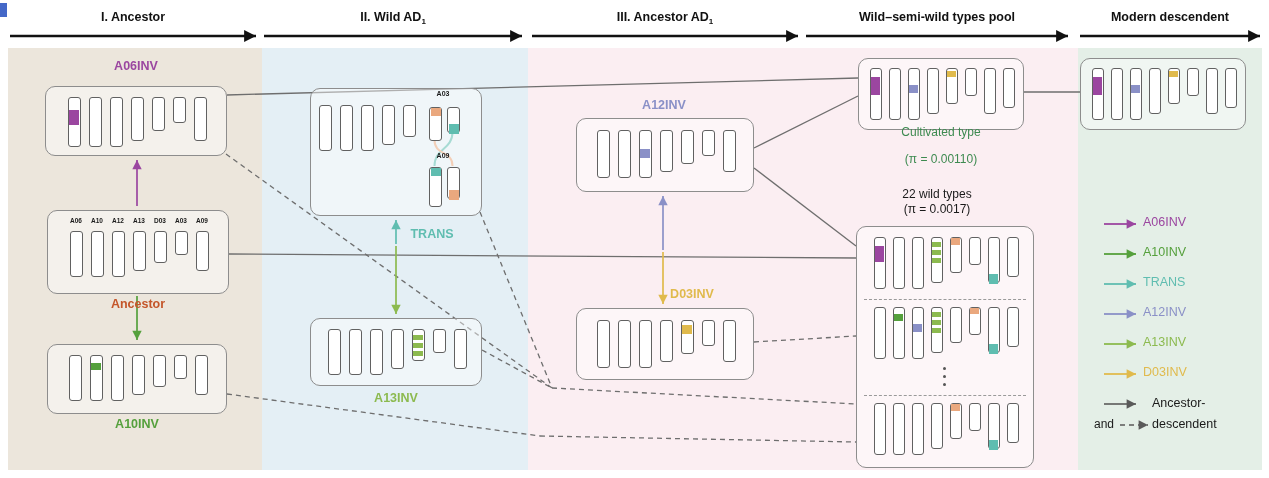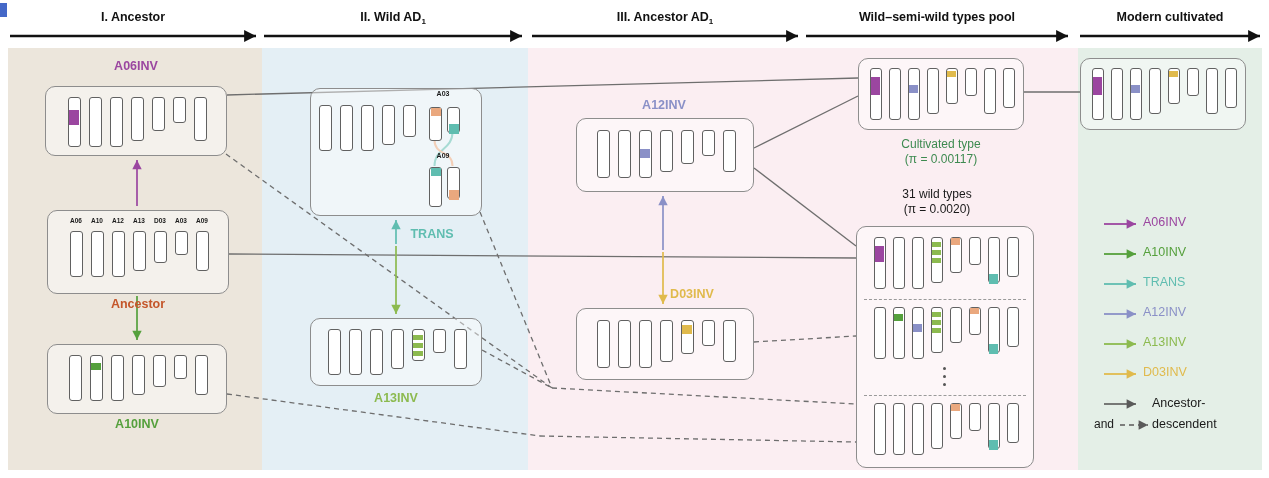--- a/index.html
+++ b/index.html
@@ -79,21 +79,21 @@
       <polygon points="1136,374 1126.65,378.675 1126.65,369.325" fill="#e0ba4c"></polygon>
       <polyline points="1104,404 1136,404" fill="none" stroke="#5a5a5a" stroke-width="1.6" stroke-dasharray="none"></polyline>
       <polygon points="1136,404 1126.65,408.675 1126.65,399.325" fill="#5a5a5a"></polygon>
       <polyline points="1120,425 1148,425" fill="none" stroke="#5a5a5a" stroke-width="1.6" stroke-dasharray="5 4"></polyline>
       <polygon points="1148,425 1138.65,429.675 1138.65,420.325" fill="#5a5a5a"></polygon>
     </svg>
     <div class="hdr" style="left: 133px; top: 10px;"><span>I. Ancestor</span></div>
     <div class="hdr" style="left: 393px; top: 10px;"><span>II. Wild AD</span><span class="sub">1</span></div>
     <div class="hdr" style="left: 665px; top: 10px;"><span>III. Ancestor AD</span><span class="sub">1</span></div>
     <div class="hdr" style="left: 937px; top: 10px;"><span>Wild–semi-wild types pool</span></div>
-    <div class="hdr" style="left: 1170px; top: 10px;"><span>Modern cultivated</span></div>
+    <div class="hdr" style="left: 1170px; top: 10px;"><span>Modern descendent</span></div>
     <div class="box" style="left: 45px; top: 86px; width: 182px; height: 70px;">
       <div class="bar" style="left: 21.5px; top: 10px; width: 13px; height: 50px;">
         <div class="seg" style="top: 12px; height: 15px; background: rgb(155, 70, 160);"></div>
       </div>
       <div class="bar" style="left: 42.5px; top: 10px; width: 13px; height: 50px;"></div>
       <div class="bar" style="left: 63.5px; top: 10px; width: 13px; height: 50px;"></div>
       <div class="bar" style="left: 84.5px; top: 10px; width: 13px; height: 44px;"></div>
       <div class="bar" style="left: 105.5px; top: 10px; width: 13px; height: 34px;"></div>
       <div class="bar" style="left: 126.5px; top: 10px; width: 13px; height: 26px;"></div>
       <div class="bar" style="left: 147.5px; top: 10px; width: 13px; height: 44px;"></div>
@@ -270,24 +270,24 @@
     </div>
     <div class="flabel" style="left: 136px; top: 60px; color: rgb(155, 70, 160); font-size: 12.5px; font-weight: 600;">A06INV</div>
     <div class="flabel" style="left: 138px; top: 298px; color: rgb(196, 86, 42); font-size: 12.5px; font-weight: 600;">Ancestor</div>
     <div class="flabel" style="left: 137px; top: 418px; color: rgb(85, 160, 60); font-size: 12.5px; font-weight: 600;">A10INV</div>
     <div class="flabel" style="left: 432px; top: 228px; color: rgb(95, 189, 176); font-size: 12.5px; font-weight: 600;">TRANS</div>
     <div class="flabel" style="left: 396px; top: 392px; color: rgb(140, 186, 79); font-size: 12.5px; font-weight: 600;">A13INV</div>
     <div class="flabel" style="left: 664px; top: 99px; color: rgb(138, 144, 199); font-size: 12.5px; font-weight: 600;">A12INV</div>
     <div class="flabel" style="left: 692px; top: 288px; color: rgb(224, 186, 76); font-size: 12.5px; font-weight: 600;">D03INV</div>
     <div class="flabel" style="left: 443px; top: 90px; color: rgb(26, 26, 26); font-size: 7px; font-weight: 700;">A03</div>
     <div class="flabel" style="left: 443px; top: 152px; color: rgb(26, 26, 26); font-size: 7px; font-weight: 700;">A09</div>
-    <div class="flabel" style="left: 941px; top: 138px; color: rgb(61, 138, 80); font-size: 12px; font-weight: 500;">Cultivated type</div>
-    <div class="flabel" style="left: 941px; top: 153px; color: rgb(61, 138, 80); font-size: 12px; font-weight: 500;">(π = 0.00117)</div>
-    <div class="flabel" style="left: 937px; top: 188px; color: rgb(26, 26, 26); font-size: 12px; font-weight: 500;">31 wild types</div>
-    <div class="flabel" style="left: 937px; top: 203px; color: rgb(26, 26, 26); font-size: 12px; font-weight: 500;">(π = 0.0020)</div>
+    <div class="flabel" style="left: 941px; top: 126px; color: rgb(61, 138, 80); font-size: 12px; font-weight: 500;">Cultivated type</div>
+    <div class="flabel" style="left: 941px; top: 153px; color: rgb(61, 138, 80); font-size: 12px; font-weight: 500;">(π = 0.00110)</div>
+    <div class="flabel" style="left: 937px; top: 188px; color: rgb(26, 26, 26); font-size: 12px; font-weight: 500;">22 wild types</div>
+    <div class="flabel" style="left: 937px; top: 203px; color: rgb(26, 26, 26); font-size: 12px; font-weight: 500;">(π = 0.0017)</div>
     <div class="ltext" style="left: 1143px; top: 216px; color: rgb(155, 70, 160); font-size: 12.5px; font-weight: 500;">A06INV</div>
     <div class="ltext" style="left: 1143px; top: 246px; color: rgb(85, 160, 60); font-size: 12.5px; font-weight: 500;">A10INV</div>
     <div class="ltext" style="left: 1143px; top: 276px; color: rgb(95, 189, 176); font-size: 12.5px; font-weight: 500;">TRANS</div>
     <div class="ltext" style="left: 1143px; top: 306px; color: rgb(138, 144, 199); font-size: 12.5px; font-weight: 500;">A12INV</div>
     <div class="ltext" style="left: 1143px; top: 336px; color: rgb(140, 186, 79); font-size: 12.5px; font-weight: 500;">A13INV</div>
     <div class="ltext" style="left: 1143px; top: 366px; color: rgb(224, 186, 76); font-size: 12.5px; font-weight: 500;">D03INV</div>
     <div class="ltext" style="left: 1152px; top: 397px; color: rgb(26, 26, 26); font-size: 12.5px; font-weight: 500;">Ancestor-</div>
     <div class="ltext" style="left: 1152px; top: 418px; color: rgb(26, 26, 26); font-size: 12.5px; font-weight: 500;">descendent</div>
     <div class="ltext" style="left: 1094px; top: 418px; color: rgb(26, 26, 26); font-size: 12px; font-weight: 500;">and</div>
   </div>

